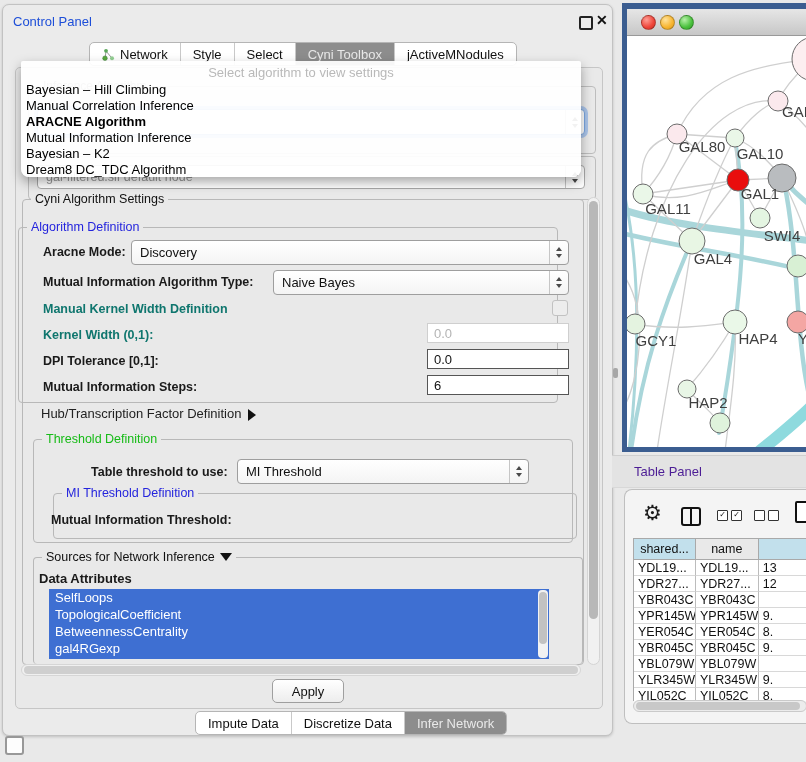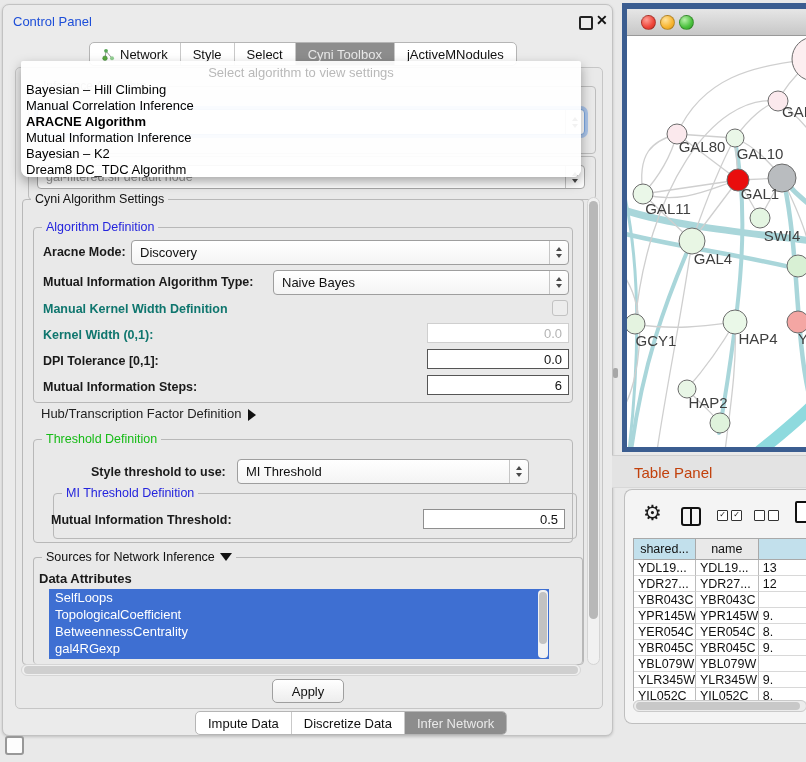--- a/index.html
+++ b/index.html
@@ -46,21 +46,21 @@
   .lbl{position:absolute;font-size:12.5px;font-weight:bold;color:#1a1a1a;white-space:nowrap;z-index:3;}
   .lbl.disabled{color:#0f766e;}
   .plain{font-weight:normal;color:#222;}
   .combo{position:absolute;display:flex;align-items:center;background:linear-gradient(#ffffff,#f4f4f4);
          border:1px solid #9e9e9e;border-radius:4px;font-size:13px;color:#111;padding-left:8px;box-sizing:border-box;z-index:3;}
   .stepper{margin-left:auto;width:18px;align-self:stretch;border-left:1px solid #c6c6c6;display:flex;
            flex-direction:column;align-items:center;justify-content:center;gap:3px;}
   .tri-up{width:0;height:0;border-left:3.5px solid transparent;border-right:3.5px solid transparent;border-bottom:4.5px solid #4a4a4a;}
   .tri-down{width:0;height:0;border-left:3.5px solid transparent;border-right:3.5px solid transparent;border-top:4.5px solid #4a4a4a;}
   .field{position:absolute;background:#fff;font-size:13px;color:#111;display:flex;align-items:center;
-         justify-content:flex-end;padding:0 6px;box-sizing:border-box;z-index:3;}
+         padding:0 6px;box-sizing:border-box;z-index:3;}
   .field.strong{border:1.5px solid #555;}
   .field.normal{border:1px solid #8f8f8f;}
   .field.disabled{border:1px solid #cfcfcf;color:#b4b4b4;}
   .checkbox{position:absolute;width:14px;height:14px;border:1px solid #c2c2c2;border-radius:3px;background:#ededed;z-index:3;}
   .tri-right{display:inline-block;width:0;height:0;border-top:6px solid transparent;border-bottom:6px solid transparent;border-left:8px solid #111;vertical-align:middle;margin-left:7px;}
   .tri-dn{display:inline-block;width:0;height:0;border-left:6px solid transparent;border-right:6px solid transparent;border-top:8px solid #111;vertical-align:middle;}
 
   .attr-list{position:absolute;left:46px;top:584px;width:500px;height:70px;background:#3e6fd2;z-index:3;overflow:hidden;}
   .attr-item{font-size:13px;color:#fff;height:17px;line-height:17px;padding-left:6px;white-space:nowrap;}
   .attr-vscroll{position:absolute;right:1px;top:1px;width:10px;height:68px;background:#f2f2f2;border-radius:4px;}
@@ -75,21 +75,21 @@
              background:linear-gradient(#ffffff,#ededed);font-size:13px;color:#111;display:flex;align-items:center;justify-content:center;z-index:3;}
 
   
   .netwin{position:absolute;left:622px;top:3px;width:184px;height:449px;background:#3b5d90;}
   .net-titlebar{position:absolute;left:5px;top:6px;width:179px;height:26px;background:linear-gradient(#e6e6e6,#c7c7c7);border-bottom:1px solid #999;}
   .light{position:absolute;top:6px;width:13px;height:13px;border-radius:50%;border:0.5px solid rgba(0,0,0,.25);}
   .net-canvas{position:absolute;left:5px;top:33px;width:179px;height:411px;background:#fff;overflow:hidden;}
 
   
   .tp-titlestrip{position:absolute;left:612px;top:455px;width:194px;height:31px;background:#e3e3e3;border-top:1px solid #cfcfcf;border-bottom:1px solid #d8d8d8;}
-  .tp-title{position:absolute;left:22px;top:8px;font-size:15px;color:#c2410c;}
+  .tp-title{position:absolute;left:22px;top:8px;font-size:13px;color:#4c1d95;}
   .tp-panel{position:absolute;left:624px;top:489px;width:182px;height:233px;background:#f4f4f4;border:1px solid #bfbfbf;border-right:none;border-radius:8px 0 0 8px;}
   .gear{position:absolute;left:18px;top:12px;font-size:21px;color:#1b1b1b;line-height:21px;}
   .split-icon{position:absolute;left:56px;top:17px;width:16px;height:15px;border:2.5px solid #111;border-radius:3px;}
   .split-icon::after{content:"";position:absolute;left:6.5px;top:0;width:2.5px;height:15px;background:#111;}
   .cb-pair{position:absolute;display:flex;gap:3px;}
   .cb{width:9px;height:9px;border:1.5px solid #333;border-radius:1px;font-size:8px;line-height:8px;text-align:center;color:#111;background:#fff;}
   .file-icon{position:absolute;left:170px;top:11px;width:14px;height:18px;border:2.5px solid #111;border-radius:2px;background:#fff;}
 
   .tbl{position:absolute;left:8px;top:48px;width:174px;border-left:1px solid #a9a9a9;border-top:1px solid #a9a9a9;overflow:hidden;height:162px;}
   .tbl-row{display:flex;}
@@ -160,21 +160,21 @@
               </div>
           </div>
         </div>
       </div>
     </div>
 
     <div class="groupbox" style="left:19px;top:194px;width:560px;height:464px;">
       <span class="legend">Cyni Algorithm Settings</span>
     </div>
 
-    <div class="groupbox" style="left:30px;top:222px;width:538px;height:174px;">
+    <div class="groupbox" style="left:15px;top:222px;width:538px;height:174px;">
       <span class="legend legend-blue">Algorithm Definition</span>
     </div>
     <span class="lbl" style="left:40px;top:240px;">Aracne Mode:</span>
     <div class="combo" style="left:128px;top:235px;width:438px;height:25px;">
       <span>Discovery</span>
       <div class="stepper">
           <span class="tri-up"></span>
           <span class="tri-down"></span>
         </div>
     </div>
@@ -206,36 +206,33 @@
       <span>6</span>
     </div>
 
     <span class="lbl plain" style="left:38px;top:401px;font-size:13px;z-index:3;">
       <span>Hub/Transcription Factor Definition</span><span class="tri-right"></span>
     </span>
 
     <div class="groupbox" style="left:30px;top:434px;width:538px;height:102px;">
       <span class="legend legend-green">Threshold Definition</span>
     </div>
-    <span class="lbl" style="left:88px;top:460px;">Style threshold to use:</span>
+    <span class="lbl" style="left:88px;top:460px;">Table threshold to use:</span>
     <div class="combo" style="left:234px;top:454px;width:292px;height:25px;">
       <span>MI Threshold</span>
       <div class="stepper">
           <span class="tri-up"></span>
           <span class="tri-down"></span>
         </div>
     </div>
 
     <div class="groupbox" style="left:38px;top:488px;width:522px;height:44px;margin-left:12px;">
       <span class="legend legend-blue">MI Threshold Definition</span>
     </div>
     <span class="lbl" style="left:48px;top:508px;">Mutual Information Threshold:</span>
-    <div class="field normal" style="left:420px;top:504px;width:142px;height:20px;">
-      <span>0.5</span>
-    </div>
 
     <div class="groupbox" style="left:30px;top:552px;width:548px;height:106px;border-bottom:none;">
       <span class="legend">
         <span>Sources for Network Inference</span>
           <span class="tri-dn"></span>
       </span>
     </div>
     <span class="lbl" style="left:36px;top:566px;font-size:13px;">Data Attributes</span>
 
     <div class="attr-list" id="attr-list">

